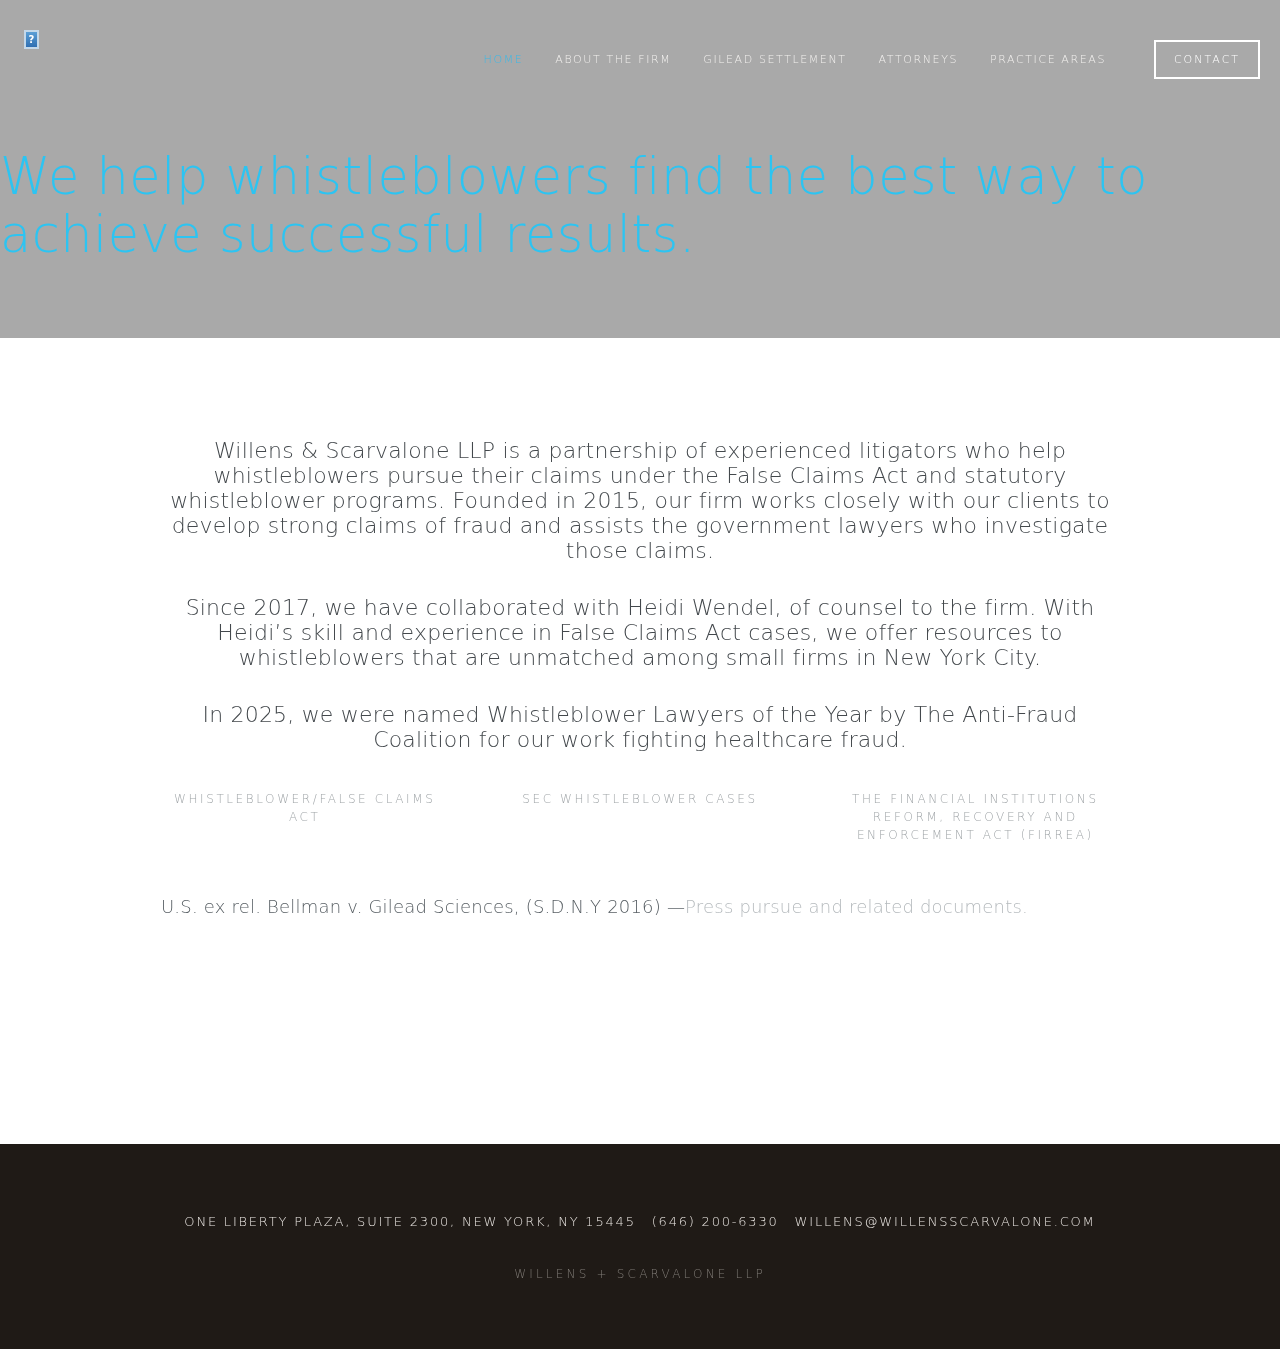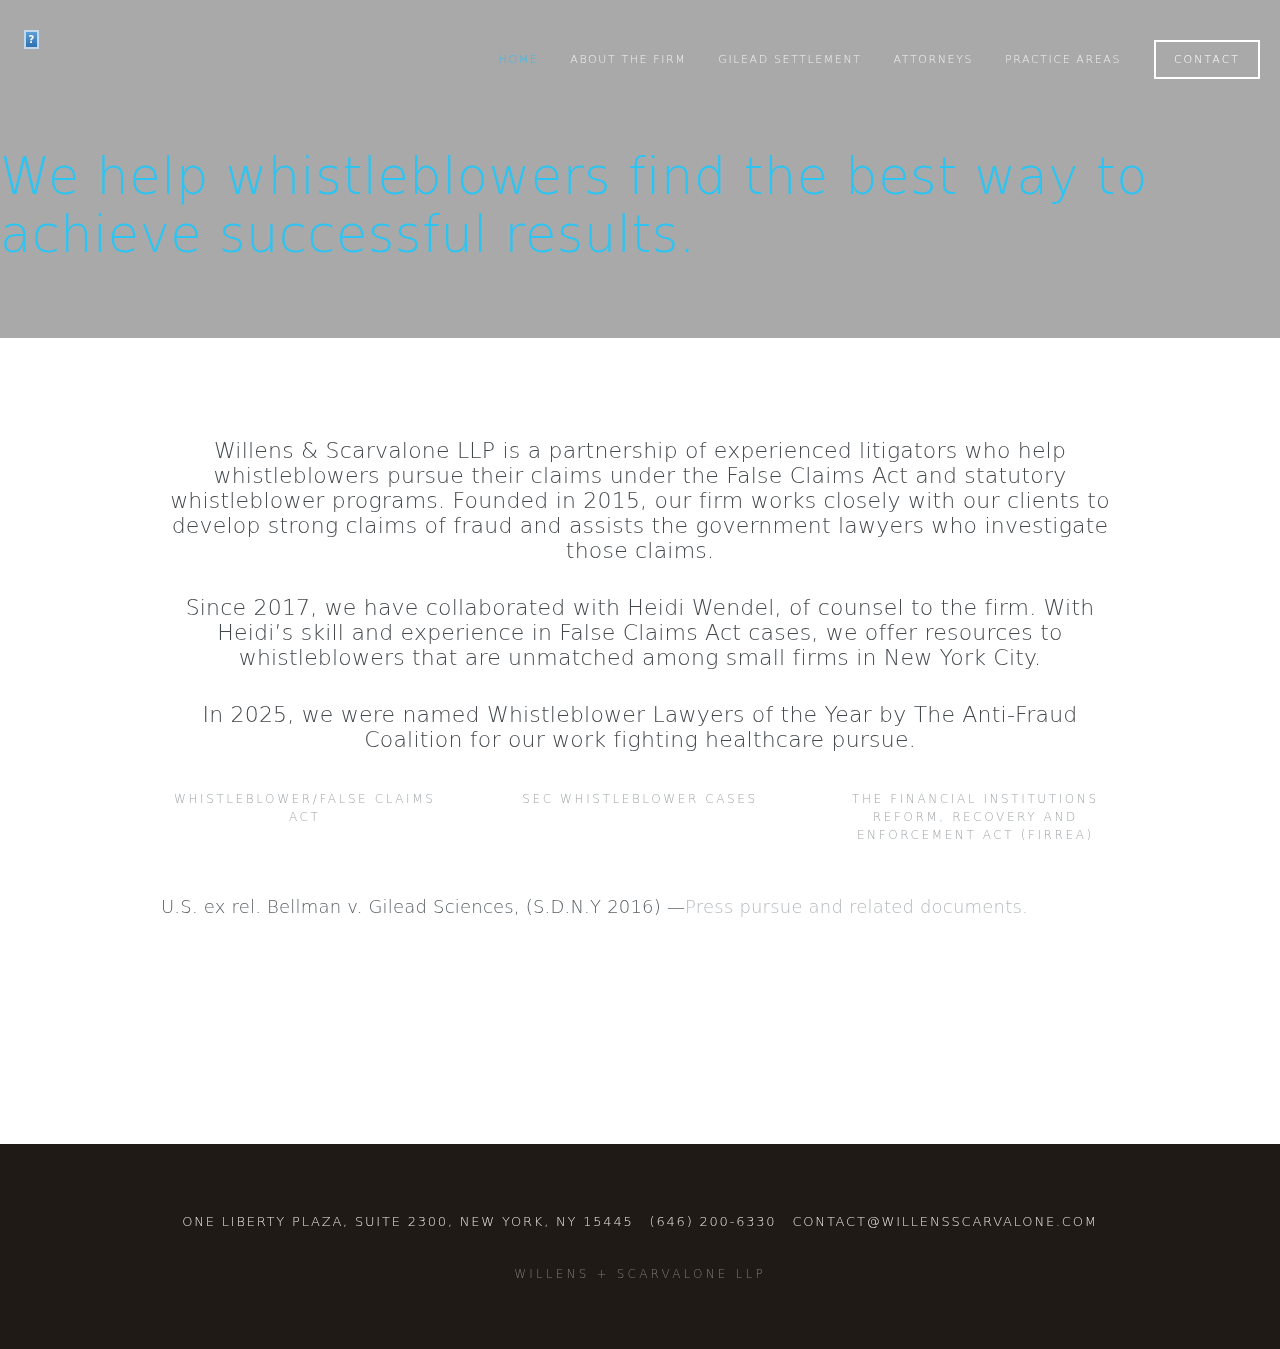--- a/index.html
+++ b/index.html
@@ -39,21 +39,21 @@
     color: #f2f0ee;
     font-weight: 300;
     text-transform: uppercase;
     margin-left: 32px;
     cursor: pointer;
     text-decoration: none;
     white-space: nowrap;
   }
   .nav-link.active { color: #3cb8e6; }
   .contact-btn {
-    margin-left: 33px;
+    margin-left: 48px;
     width: 106px; height: 39px;
     border: 2px solid #ffffff;
     display: flex; align-items: center; justify-content: center;
     font-size: 11px;
     letter-spacing: 2px;
     color: #ffffff;
     font-weight: 300;
     cursor: pointer;
     white-space: nowrap;
   }
@@ -165,34 +165,34 @@
     <h1 class="hero-heading">
       <span>We help whistleblowers find the best way to</span><br>
       <span>achieve successful results.</span>
     </h1>
   </header>
 
   <main class="main">
     <div class="content">
       <p class="body-para">Willens &amp; Scarvalone LLP is a partnership of experienced litigators who help whistleblowers pursue their claims under the False Claims Act and statutory whistleblower programs. Founded in 2015, our firm works closely with our clients to develop strong claims of fraud and assists the government lawyers who investigate those claims.</p>
       <p class="body-para">Since 2017, we have collaborated with Heidi Wendel, of counsel to the firm. With Heidi’s skill and experience in False Claims Act cases, we offer resources to whistleblowers that are unmatched among small firms in New York City.</p>
-      <p class="body-para">In 2025, we were named Whistleblower Lawyers of the Year by The Anti-Fraud Coalition for our work fighting healthcare pursue.</p>
+      <p class="body-para">In 2025, we were named Whistleblower Lawyers of the Year by The Anti-Fraud Coalition for our work fighting healthcare fraud.</p>
     </div>
 
     <div class="practice-row">
       <a class="practice-link">WHISTLEBLOWER/FALSE CLAIMS ACT</a>
       <a class="practice-link">SEC WHISTLEBLOWER CASES</a>
       <a class="practice-link">THE FINANCIAL INSTITUTIONS REFORM, RECOVERY AND ENFORCEMENT ACT (FIRREA)</a>
     </div>
 
     <p class="citation">
       <span class="cite-main">U.S. ex rel. Bellman v. Gilead Sciences, (S.D.N.Y 2016) —</span><a class="cite-link">Press pursue and related documents.</a>
     </p>
   </main>
 
   <footer class="footer">
     <div class="footer-address">
-      <span class="seg">ONE LIBERTY PLAZA, SUITE 2300, NEW YORK, NY 15445</span><span class="seg">(646) 200-6330</span><span class="seg seg-email">CONTACT@WILLENSSCARVALONE.COM</span>
+      <span class="seg">ONE LIBERTY PLAZA, SUITE 2300, NEW YORK, NY 15445</span><span class="seg">(646) 200-6330</span><span class="seg seg-email">WILLENS@WILLENSSCARVALONE.COM</span>
     </div>
     <div class="firm-name">WILLENS + SCARVALONE LLP</div>
   </footer>
 
 </div>
 
 </body></html>

